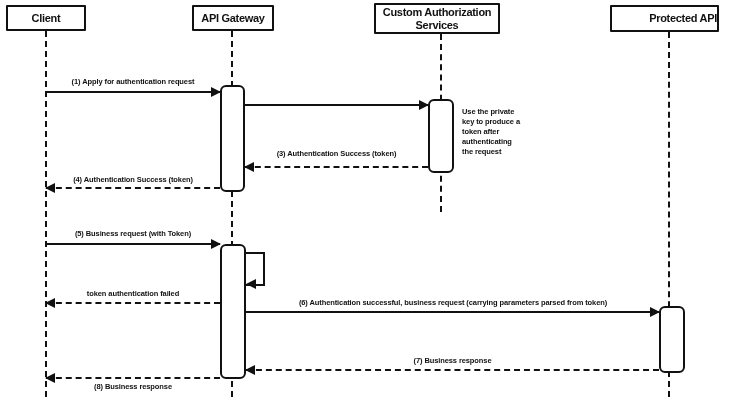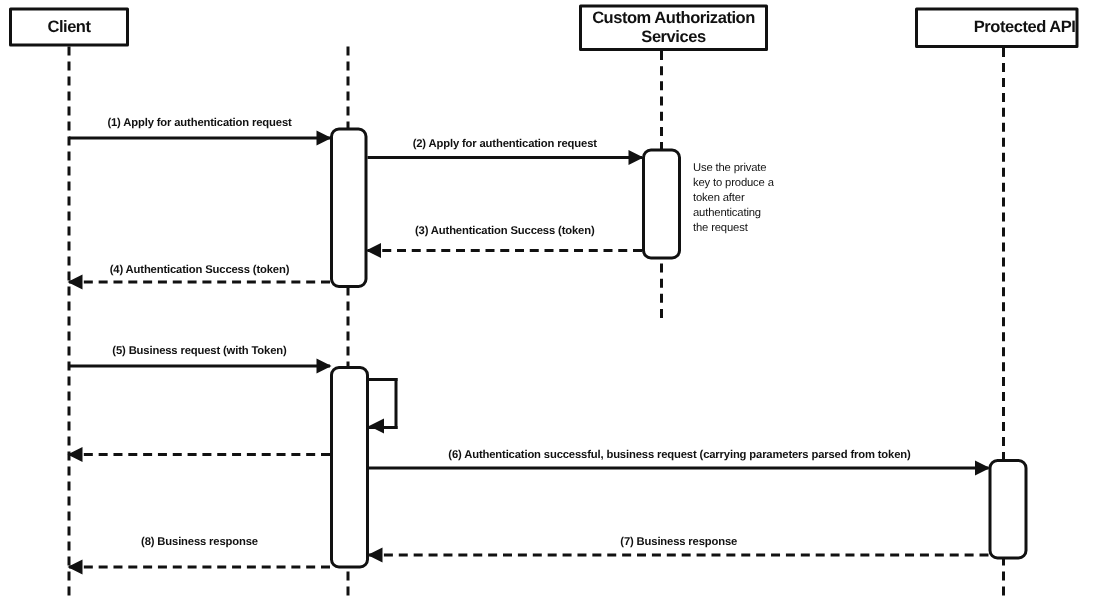--- a/index.html
+++ b/index.html
@@ -53,78 +53,81 @@
     background:transparent;
   }
   .selfloop-head {
     position:absolute; width:0; height:0; z-index:4;
     border-top:5px solid transparent; border-bottom:5px solid transparent;
     border-right:10px solid #111;
   }
 
   
   .note {
-    position:absolute; font-size:7.5px; font-weight:normal; line-height:10px;
+    position:absolute; font-size:7.5px; font-weight:bold; line-height:10px;
     white-space:pre-line; z-index:3; color:#111; letter-spacing:-0.1px;
   }
 </style>
 </head>
 <body>
 
 <div class="canvas">
 
   <div class="lifeline" style="left:45px;  top:31px; height:366px;"></div>
   <div class="lifeline" style="left:231px; top:31px; height:366px;"></div>
   <div class="lifeline" style="left:440px; top:34px; height:178px;"></div>
   <div class="lifeline" style="left:668px; top:32px; height:365px;"></div>
 
   <div class="pbox" style="left:6px;   top:5px; width:80px;  height:26px;">
     <span>Client</span>
   </div>
-  <div class="pbox" style="left:374px; top:3px; width:126px; height:31px;margin-left:12px;">
+  <div class="pbox" style="left:192px; top:5px; width:82px;  height:26px;">
+    <span>API Gateway</span>
+  </div>
+  <div class="pbox" style="left:374px; top:3px; width:126px; height:31px;">
     <span>Custom Authorization
 Services</span>
   </div>
   <div class="pbox" style="left:610px; top:5px; width:109px; height:27px;justify-content:flex-end;">
     <span>Protected API</span>
   </div>
 
   <div class="activation" style="left:220px; top:85px;  width:25px; height:107px;"></div>
   <div class="activation" style="left:428px; top:99px;  width:26px; height:74px;"></div>
   <div class="activation" style="left:220px; top:244px; width:26px; height:135px;"></div>
   <div class="activation" style="left:659px; top:306px; width:26px; height:67px;"></div>
 
   <div class="mlabel" style="left:46px; width:174px; top:77px;text-align:center;">(1) Apply for authentication request</div>
   <div class="arrow right" style="left:46px; width:174px; top:91px;"></div>
 
-  <div class="mlabel" style="left:245px; width:183px; top:91px;">(2) Apply for authentication request</div>
   <div class="arrow right" style="left:245px; width:183px; top:104px;"></div>
 
   <div class="note" style="left:462px; top:107px; width:70px;">Use the private
 key to produce a
 token after
 authenticating
 the request</div>
 
   <div class="mlabel" style="left:245px; width:183px; top:149px;">(3) Authentication Success (token)</div>
   <div class="arrow dashed left" style="left:245px; width:183px; top:166px;"></div>
 
   <div class="mlabel" style="left:46px; width:174px; top:175px;">(4) Authentication Success (token)</div>
   <div class="arrow dashed left" style="left:46px; width:174px; top:187px;"></div>
 
   <div class="mlabel" style="left:46px; width:174px; top:229px;">(5) Business request (with Token)</div>
   <div class="arrow right" style="left:46px; width:174px; top:243px;"></div>
 
   <div class="selfloop" style="left:246px; top:252px; width:19px; height:34px;"></div>
   <div class="selfloop-head" style="left:246px; top:279px;"></div>
 
+  <div class="mlabel" style="left:46px; width:174px; top:289px;">token authentication failed</div>
   <div class="arrow dashed left" style="left:46px; width:174px; top:302px;"></div>
 
   <div class="mlabel" style="left:246px; width:414px; top:298px;">(6) Authentication successful, business request (carrying parameters parsed from token)</div>
   <div class="arrow right" style="left:246px; width:413px; top:311px;"></div>
 
   <div class="mlabel" style="left:246px; width:413px; top:356px;">(7) Business response</div>
   <div class="arrow dashed left" style="left:246px; width:413px; top:369px;"></div>
 
-  <div class="mlabel" style="left:46px; width:174px; top:356px;">(8) Business response</div>
+  <div class="mlabel" style="left:46px; width:174px; top:382px;">(8) Business response</div>
   <div class="arrow dashed left" style="left:46px; width:174px; top:377px;"></div>
 
 </div>
 
 </body></html>

